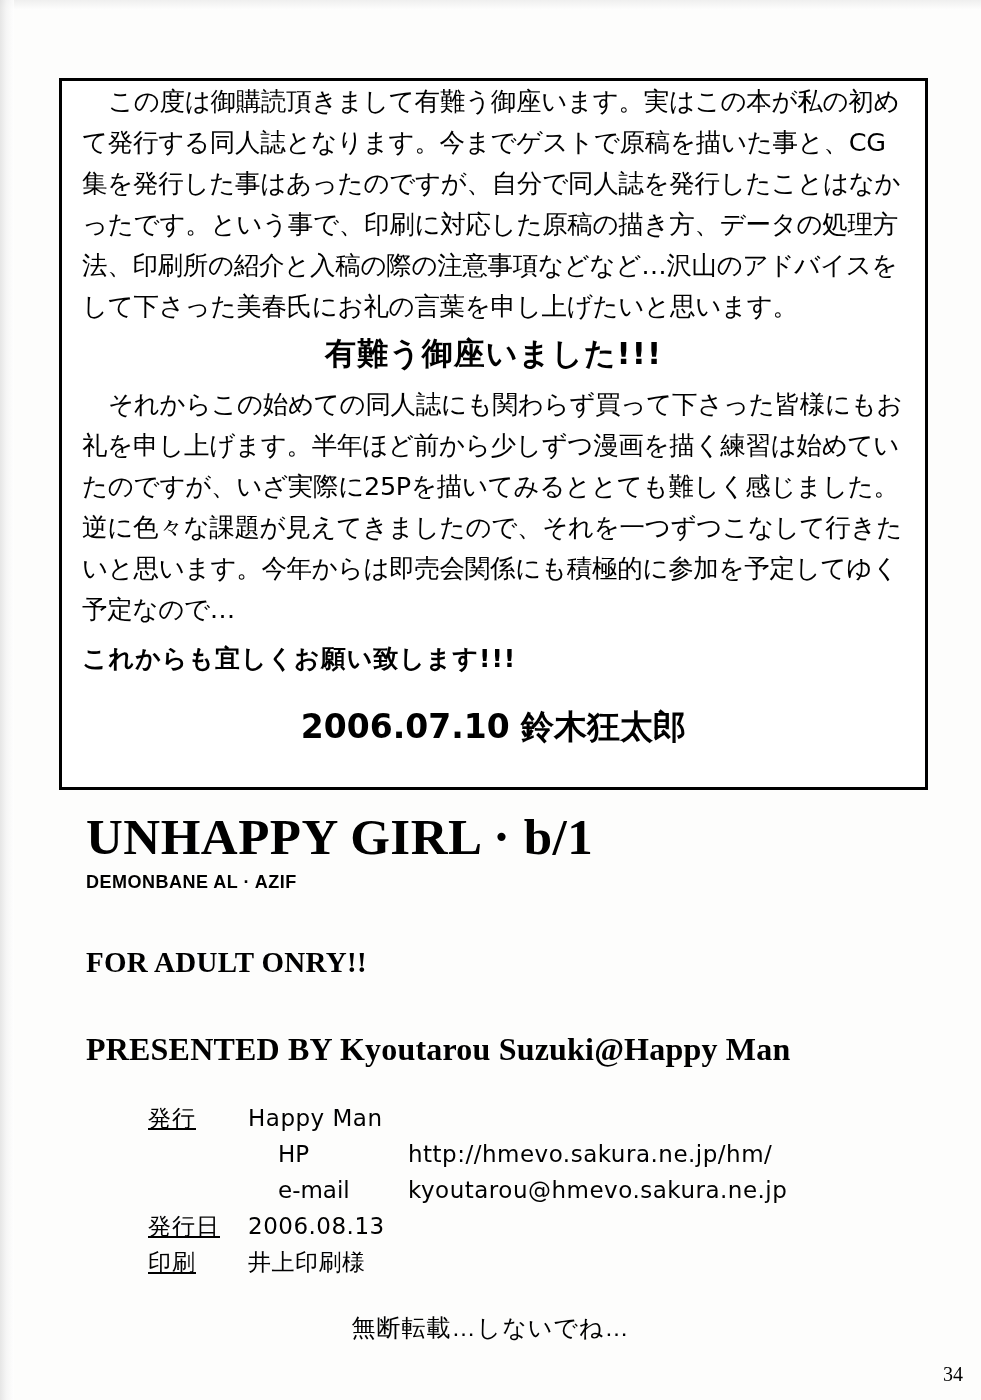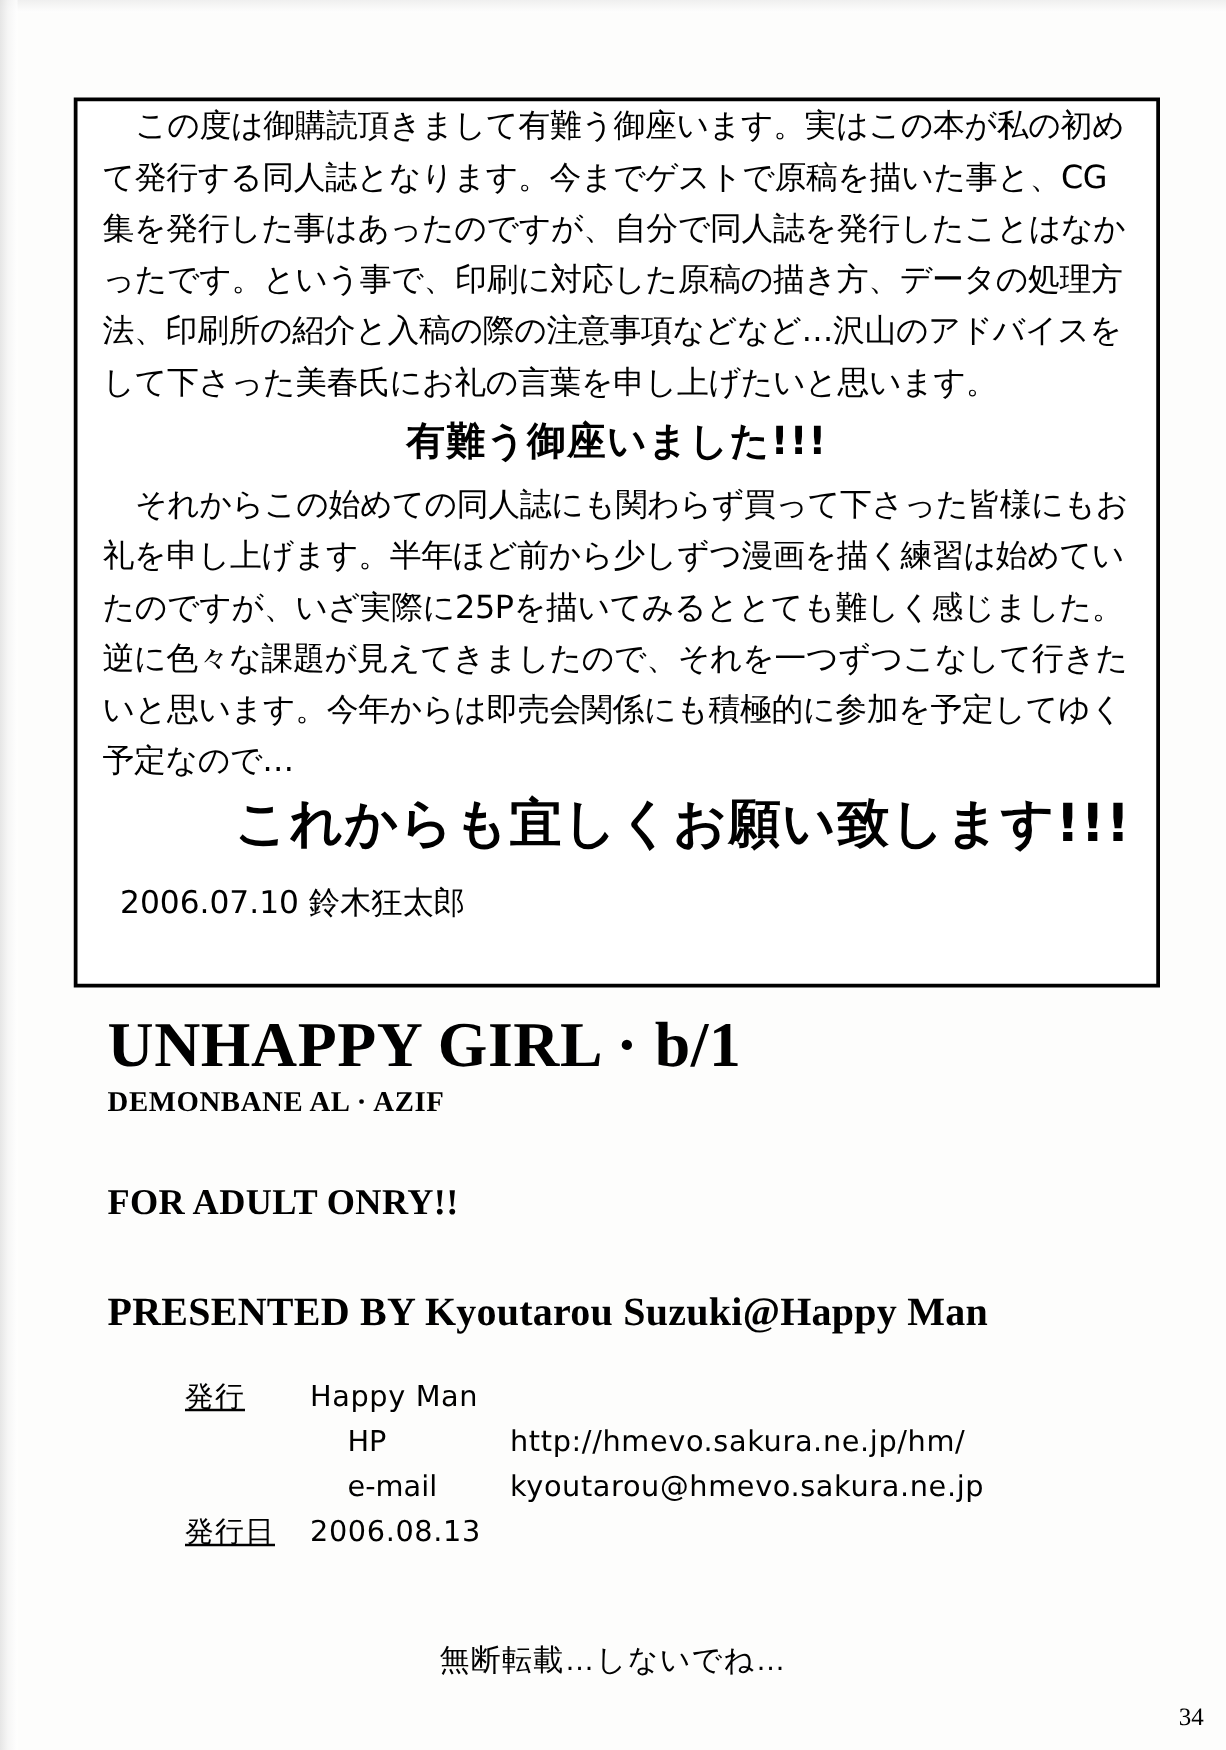--- a/index.html
+++ b/index.html
@@ -73,55 +73,55 @@
   }
   .emph-center {
     text-align: center;
     font-family: "DejaVu Sans", sans-serif;
     font-weight: bold;
     font-size: 31px;
     letter-spacing: 1px;
     margin: 6px 0 10px 0;
   }
   .emph-center-2 {
-    text-align: right;
-    font-family: "DejaVu Sans", sans-serif;
-    font-weight: bold;
-    font-size: 42px;
+    text-align: left;
+    font-family: "DejaVu Sans", sans-serif;
+    font-weight: bold;
+    font-size: 25px;
     letter-spacing: 1px;
     margin: 8px 0 0 0;
   }
   .signature {
-    text-align: left;
-    font-family: "DejaVu Sans", sans-serif;
-    font-size: 25px;
-    font-weight: 400;
+    text-align: center;
+    font-family: "DejaVu Sans", sans-serif;
+    font-size: 33px;
+    font-weight: 700;
     padding: 0 34px;
     margin-top: 26px;
   }
 
   
   .colophon {
     position: absolute;
     left: 86px;
     top: 810px;
     width: 860px;
   }
   .title-main {
     font-family: "Liberation Serif", serif;
     font-weight: bold;
     font-size: 51px;
     letter-spacing: 0.5px;
     line-height: 54px;
     margin: 0;
   }
   .title-sub {
-    font-family: Liberation Serif, serif;
-    font-weight: bold;
-    font-size: 23px;
+    font-family: Liberation Sans, sans-serif;
+    font-weight: bold;
+    font-size: 18px;
     letter-spacing: 0.5px;
     line-height: 32px;
     margin: 2px 0 0 0;
   }
   .adult-line {
     font-family: "Liberation Serif", serif;
     font-weight: bold;
     font-size: 29px;
     margin: 48px 0 0 0;
     letter-spacing: 0.3px;
@@ -221,17 +221,21 @@
     <span class="imprint-value">http://hmevo.sakura.ne.jp/hm/</span>
   </div>
   <div class="imprint-sub">
     <span class="k">e-mail</span>
     <span class="imprint-value">kyoutarou@hmevo.sakura.ne.jp</span>
   </div>
   <div class="imprint-row">
     <span class="imprint-label">発行日</span>
     <span class="imprint-value">2006.08.13</span>
   </div>
+  <div class="imprint-row">
+    <span class="imprint-label">印刷</span>
+    <span class="imprint-value">井上印刷様</span>
+  </div>
 </div>
 
 <div class="notice">無断転載…しないでね…</div>
 
 <div class="page-number">34</div>
 
 </body></html>

